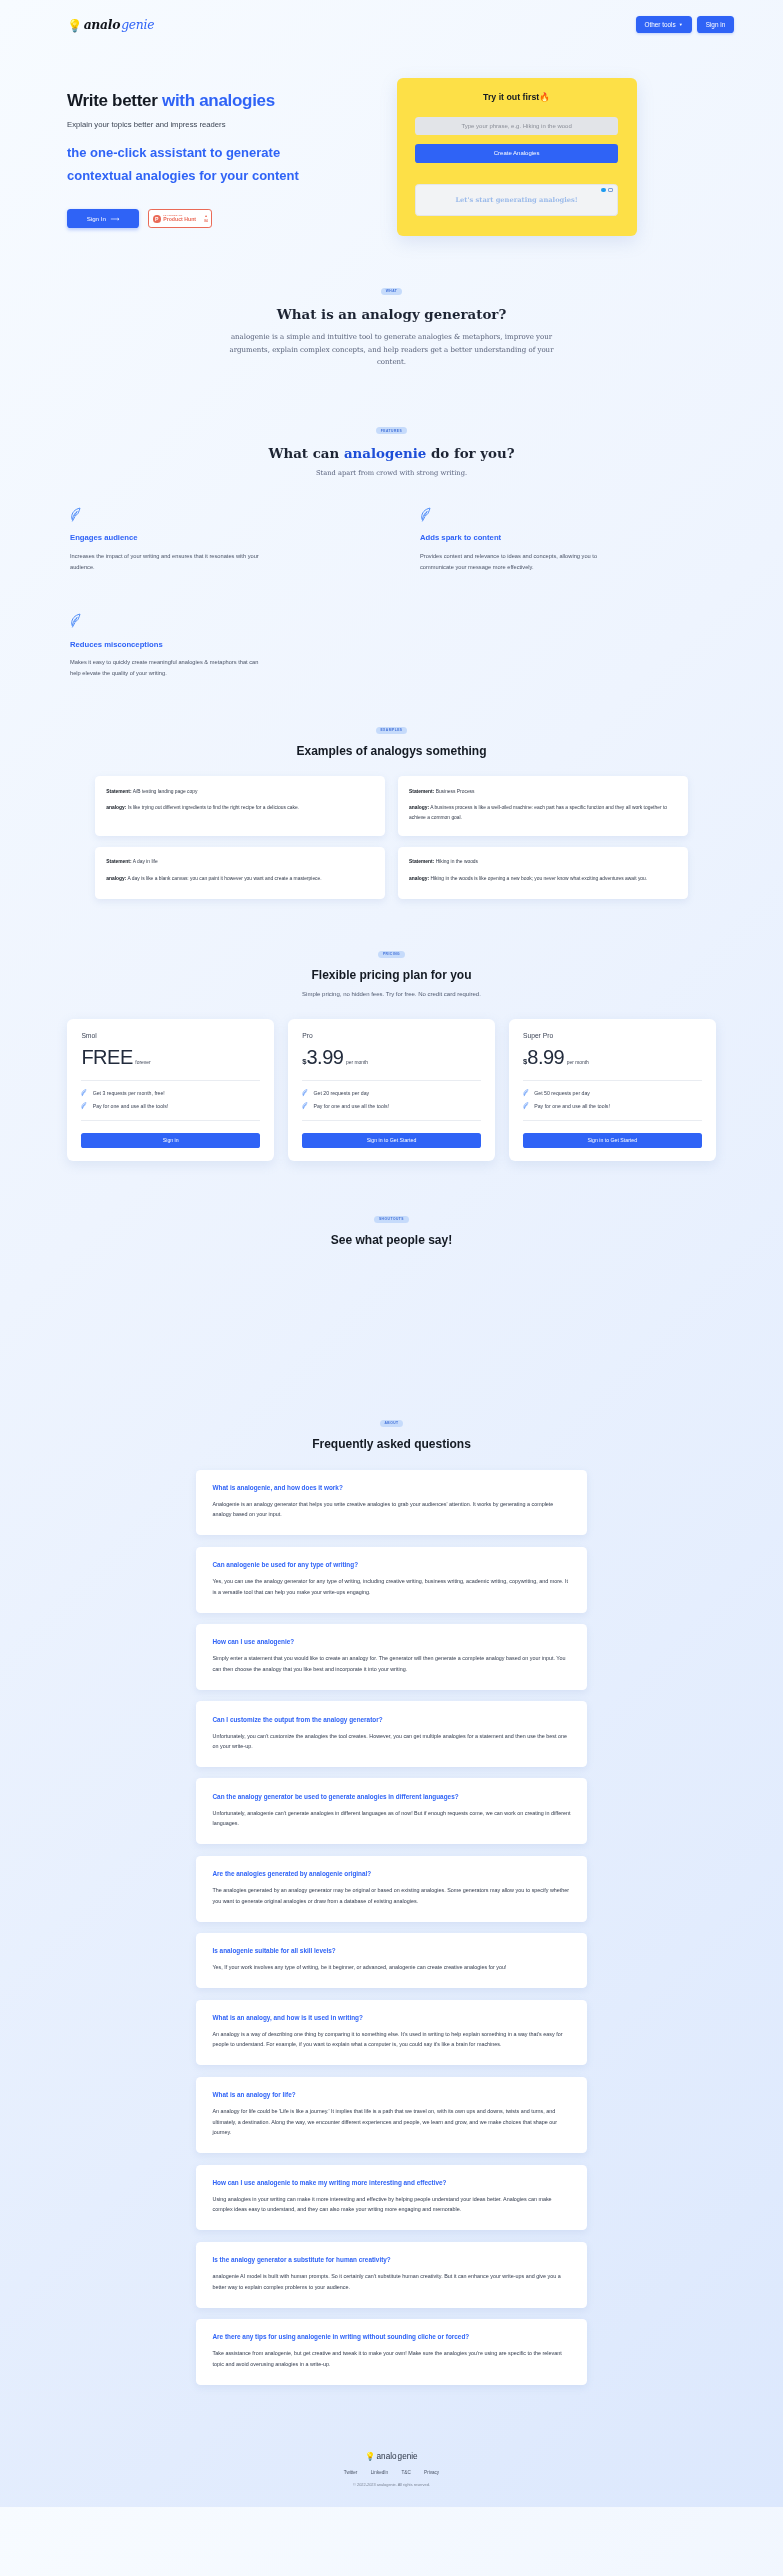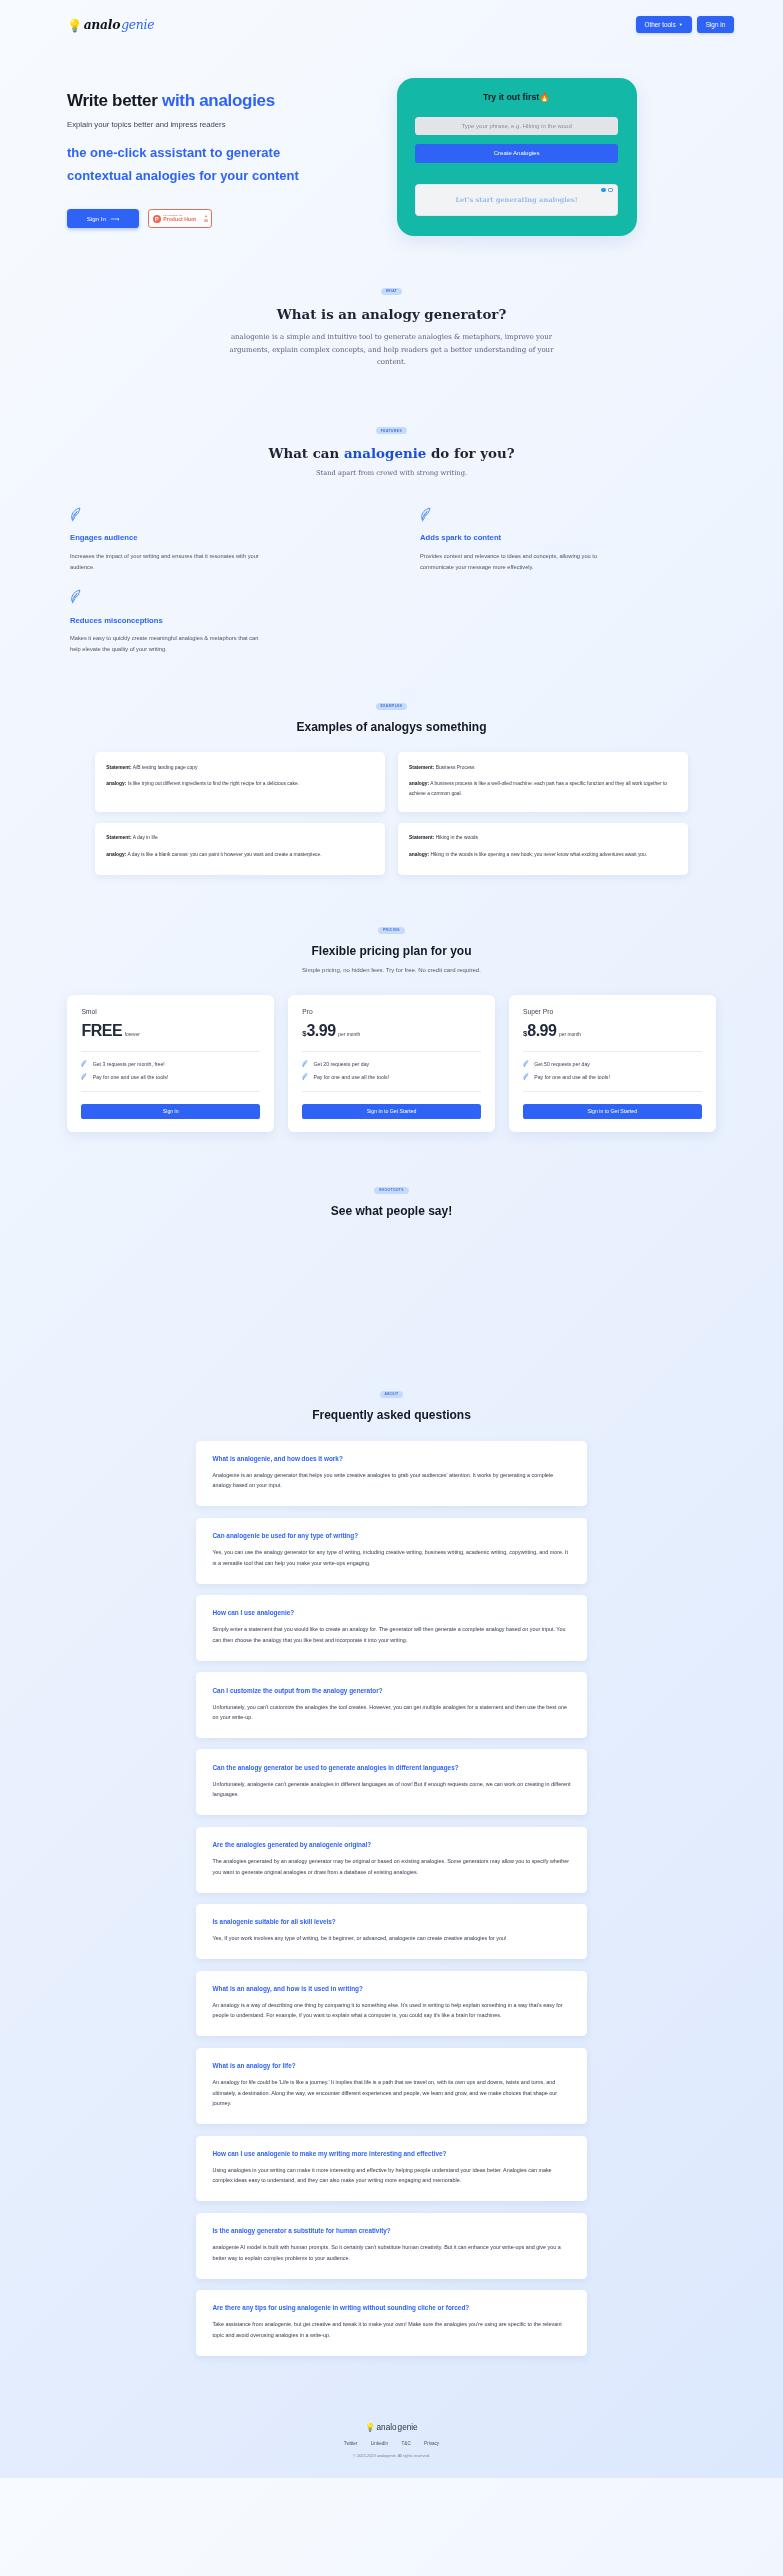--- a/index.html
+++ b/index.html
@@ -52,21 +52,21 @@
              font-size: 5.2px; font-weight: bold; display: flex; align-items: center; justify-content: center; }
   .ph-text { flex: 1; line-height: 1.05; }
   .ph-text .t1 { font-size: 2.4px; color: #ea6a57; letter-spacing: 0.2px; font-weight: bold; }
   .ph-text .t2 { font-size: 5.2px; color: #ea6a57; font-weight: bold; }
   .ph-votes { text-align: center; color: #ea6a57; }
   .ph-votes .arr { font-size: 3.6px; line-height: 1; }
   .ph-votes .cnt { font-size: 3.1px; font-weight: bold; }
 
   
   .try-card {
-    width: 240px; background: #14b8a6; border-radius: 17px; padding: 14.4px 18.5px 20.6px;
+    width: 240px; background: #fde047; border-radius: 6px; padding: 14.4px 18.5px 20.6px;
     box-shadow: 0 5.2px 17.5px rgba(110,140,200,.18); align-self: flex-start; margin-top: 1px;
   }
   .try-card h2 { font-size: 8.8px; font-weight: 800; text-align: center; margin-bottom: 14.4px; color: #141a23; }
   .try-input {
     width: 100%; height: 18.5px; background: #e2e4e8; border: none; border-radius: 3.6px;
     text-align: center; font-size: 6px; color: #8b8f98; font-family: "Liberation Sans", sans-serif;
   }
   .try-input::placeholder { color: #8b8f98; }
   .try-btn {
     width: 100%; height: 18.5px; margin-top: 8.8px; background: #2f63f6; color: #fff;
@@ -95,21 +95,21 @@
   .what h2 { font-size: 13.4px; margin-top: 11.3px; }
   .what p { margin: 9.3px auto 0; max-width: 330px; font-size: 7px;
             line-height: 1.75; color: #59627a; font-family: "DejaVu Serif", serif; }
 
   
   .features { padding: 36px 0 0; text-align: center; }
   .features h2 { font-size: 13.4px; margin-top: 11.3px; }
   .features h2 .accent { color: #1d4ed8; }
   .features .fsub { margin-top: 7.2px; font-size: 6.7px; color: #5d6680; font-family: "DejaVu Serif", serif; }
   .feat-grid {
-    display: grid; grid-template-columns: 1fr 1fr; gap: 16px 57px;
+    display: grid; grid-template-columns: 1fr 1fr; gap: 40px 57px;
     padding: 30px 70px 0; text-align: left;
   }
   .feat-title { color: #2f63f6; font-size: 7.7px; font-weight: 800; margin-top: 11.3px; }
   .feat-desc { margin-top: 8.2px; font-size: 5.7px; color: #4a5366; line-height: 1.95; max-width: 191px; }
   .feather { width: 13.4px; height: 15.5px; display: block; }
 
   
   .examples { padding: 45px 0 0; text-align: center; }
   .examples h2 { font-size: 12px; font-weight: 800; margin-top: 10.3px; color: #141a23;
                  font-family: "Liberation Sans", sans-serif; }
@@ -125,21 +125,21 @@
   .pricing { padding: 49px 0 0; text-align: center; }
   .pricing h2 { font-size: 12px; font-weight: 800; margin-top: 10.3px; color: #141a23; }
   .pricing .psub { margin-top: 9.3px; font-size: 6px; color: #505a70; }
   .price-grid { display: grid; grid-template-columns: repeat(3,1fr); gap: 13.4px;
                 padding: 21.6px 67px 0; text-align: left; }
   .price-card { background: #fff; border-radius: 6.2px; padding: 13.4px 14.4px 13.4px;
                 box-shadow: 0 3.1px 10.3px rgba(120,150,200,.16); }
   .plan-name { font-size: 6.7px; color: #3c4456; }
   .plan-price { margin-top: 7.2px; display: flex; align-items: baseline; color: #222b3c; }
   .plan-price .cur { font-size: 7.7px; font-weight: 800; }
-  .plan-price .amt { font-size: 16px; font-weight: 700; letter-spacing: -0.5px; }
+  .plan-price .amt { font-size: 20px; font-weight: 400; letter-spacing: -0.5px; }
   .plan-price .per { font-size: 4.9px; margin-left: 2.6px; color: #3c4456; }
   .plan-hr { border: none; border-top: 0.5px solid #e9ecf1; margin: 10.3px 0 8.2px; }
   .plan-feat { display: flex; align-items: center; gap: 4.6px; font-size: 5.2px;
                color: #3c4456; margin-bottom: 5.7px; }
   .plan-feat svg { flex: none; }
   .plan-btn { width: 100%; height: 15.5px; background: #2f63f6; color: #fff; border: none;
               border-radius: 2.6px; font-size: 5.2px; cursor: pointer; margin-top: 3.1px;
               font-family: "Liberation Sans", sans-serif; }
 
   

